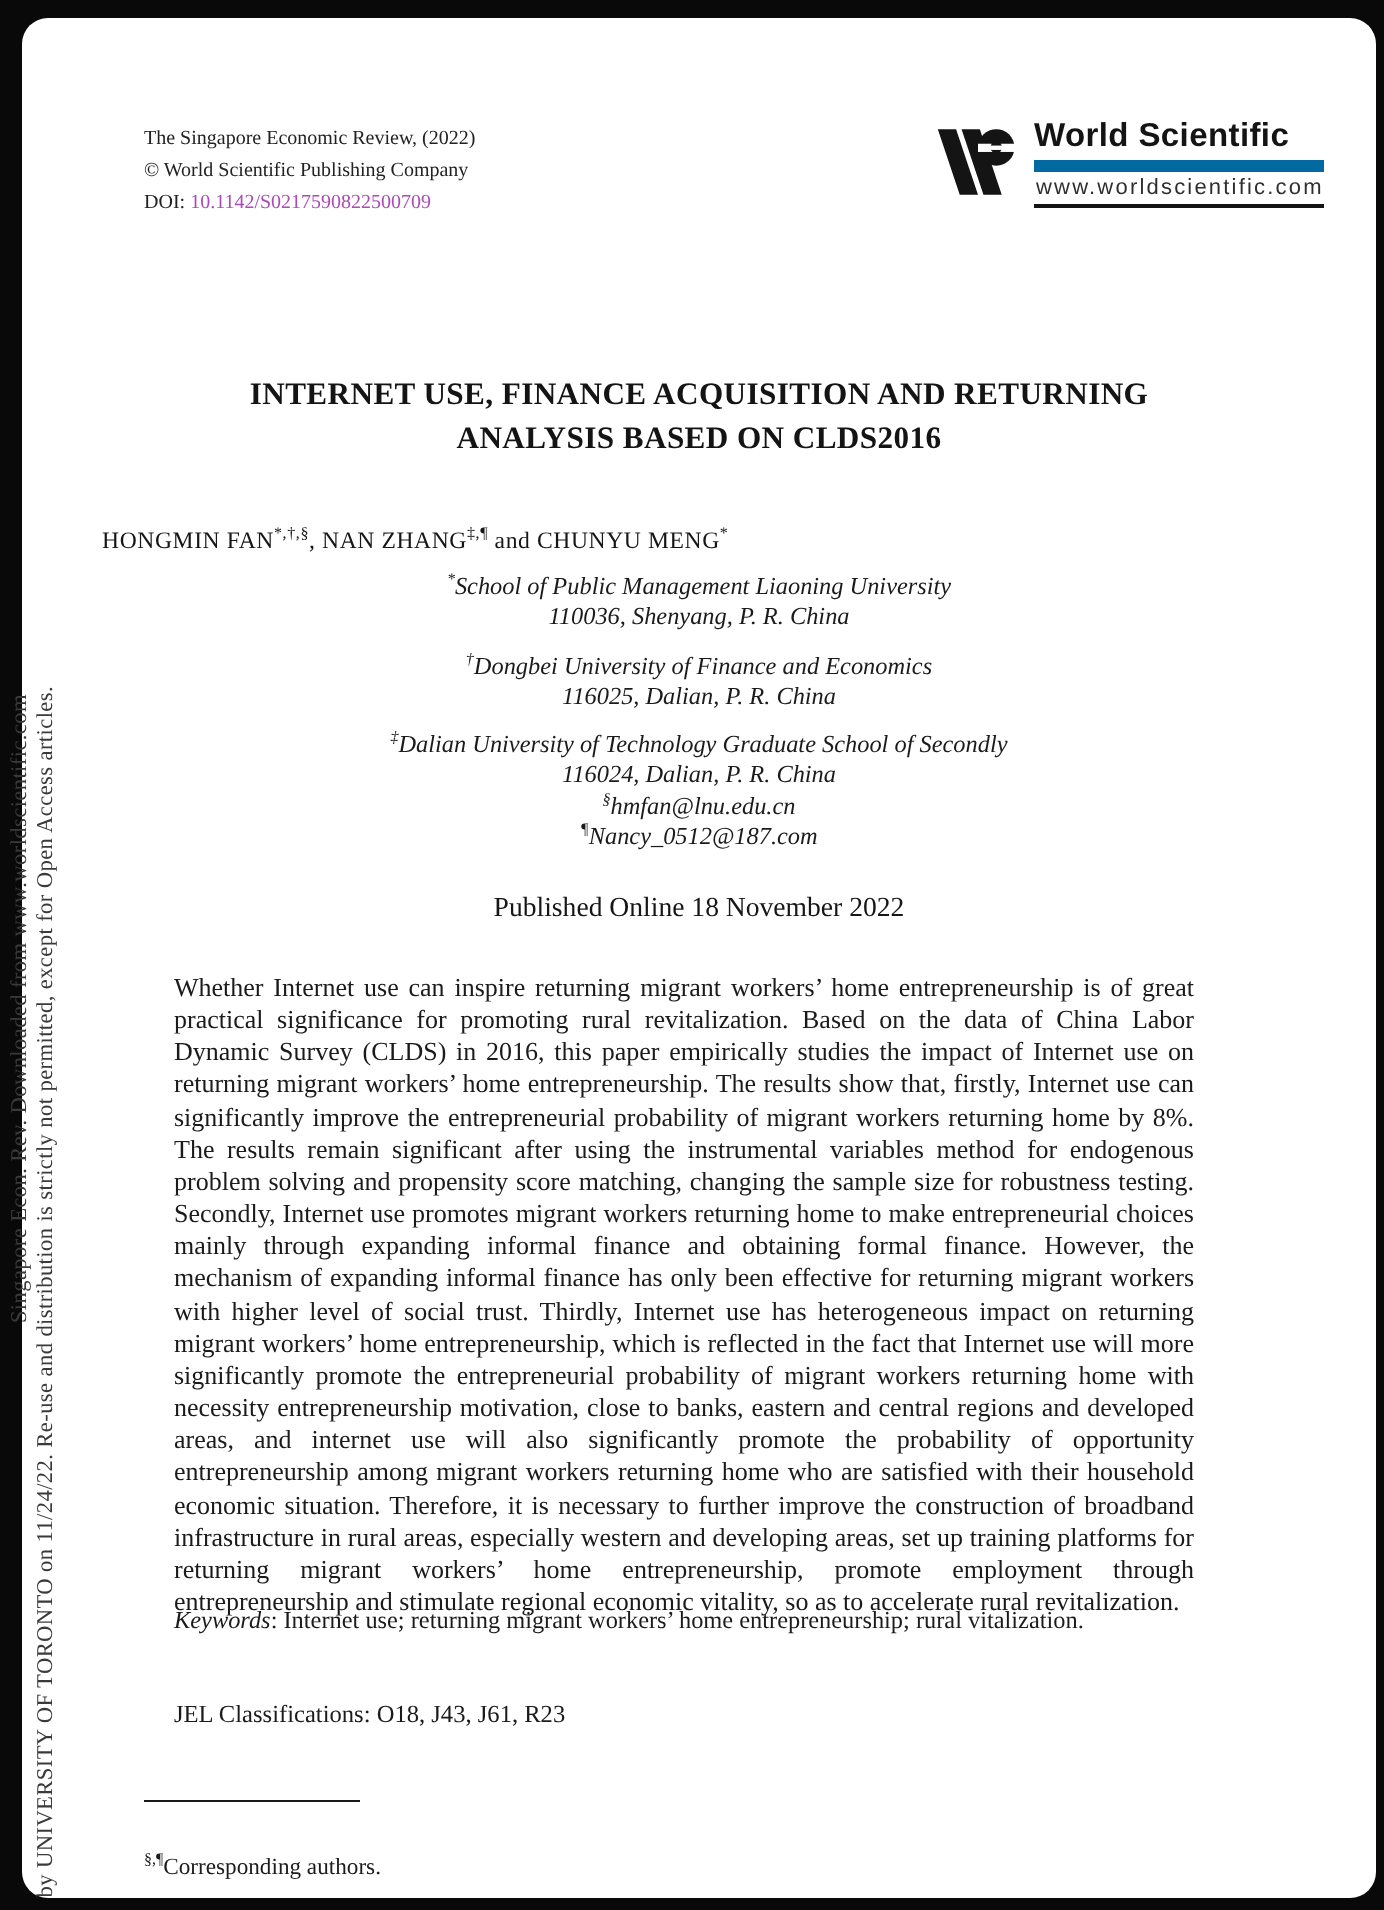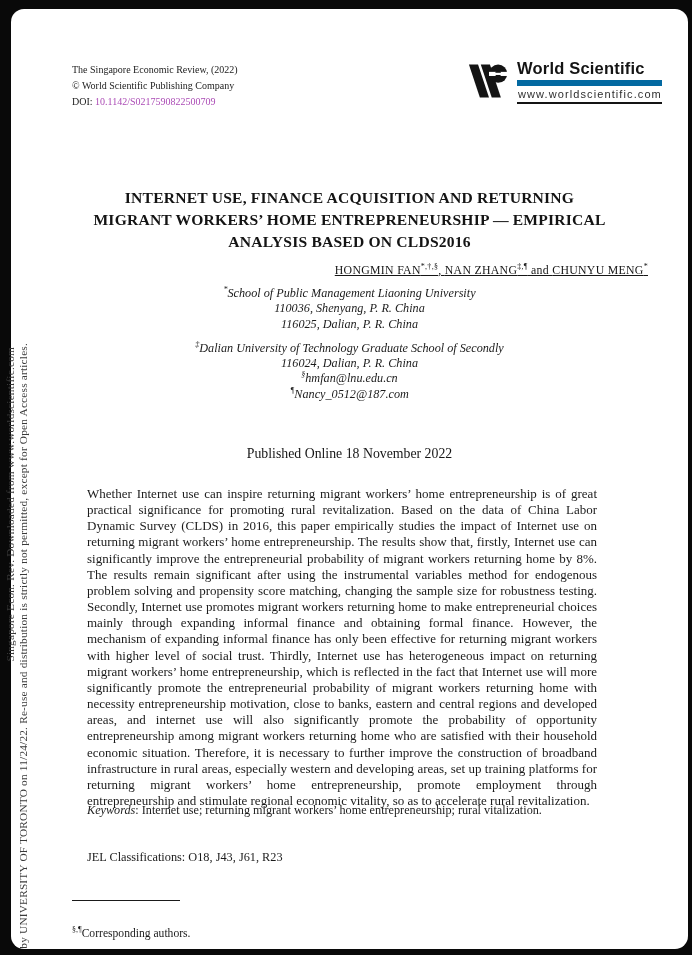--- a/index.html
+++ b/index.html
@@ -24,22 +24,22 @@
           font-family:"Liberation Sans","DejaVu Sans",sans-serif; }
   .logo svg { display:block; margin-top:2px; }
   .logo-name { font-size:16.5px; font-weight:bold; color:#141414; letter-spacing:.2px;
                padding-bottom:2px; border-bottom:6px solid #0369a1; }
   .logo-url { font-size:11px; color:#2e2e2e; letter-spacing:1.1px; padding:1.5px 0 2px 1px;
               border-bottom:2px solid #141414; }
 
   
   .title { position:absolute; left:40px; top:178px; width:597px; text-align:center;
            font-size:15.6px; font-weight:bold; line-height:22px; color:#141414; letter-spacing:.2px; }
-  .authors { position:absolute; left:40px; top:254px; width:597px; text-align:right;
-             font-size:11.8px; color:#161616; letter-spacing:.3px;text-decoration:underline; }
+  .authors { position:absolute; left:40px; top:254px; width:597px; text-align:left;
+             font-size:11.8px; color:#161616; letter-spacing:.3px; }
   .authors sup, .affil sup { font-size:8px; vertical-align:super; line-height:0; }
   .affil { position:absolute; left:40px; top:277px; width:597px; text-align:center;
            font-style:italic; font-size:12.2px; line-height:15.3px; color:#1b1b1b; }
   .affil .gap { margin-top:9px; }
   .pub-online { position:absolute; left:40px; top:437px; width:597px; text-align:center;
                 font-size:13.8px; color:#161616; }
 
   .abstract { position:absolute; left:76px; top:477px; width:510px; text-align:justify;
               font-size:13px; line-height:16.15px; color:#1b1b1b; }
   .keywords { position:absolute; left:76px; top:794px; width:510px; font-size:12.2px; color:#1b1b1b; }
@@ -75,29 +75,29 @@
         </svg>
       </span>
       <span>
         <div class="logo-name">World Scientific</div>
         <div class="logo-url">www.worldscientific.com</div>
       </span>
     </div>
 
     <div class="title">
       <div>INTERNET USE, FINANCE ACQUISITION AND RETURNING</div>
-      <div>MIGRANT WORKERS’ HOME ENTREPRENEURSHIP — EMPIRICAL</div>
       <div>ANALYSIS BASED ON CLDS2016</div>
     </div>
 
     <div class="authors"><span>HONGMIN FAN</span><sup>*,†,§</sup><span>, </span><span>NAN ZHANG</span><sup>‡,¶</sup><span> and </span><span>CHUNYU MENG</span><sup>*</sup></div>
 
     <div class="affil">
       <div><sup>*</sup><span>School of Public Management Liaoning University</span></div>
       <div><span>110036, Shenyang, P. R. China</span></div>
+      <div class="gap"><sup>†</sup><span>Dongbei University of Finance and Economics</span></div>
       <div><span>116025, Dalian, P. R. China</span></div>
       <div class="gap"><sup>‡</sup><span>Dalian University of Technology Graduate School of Secondly</span></div>
       <div><span>116024, Dalian, P. R. China</span></div>
       <div><sup>§</sup><span>hmfan@lnu.edu.cn</span></div>
       <div><sup>¶</sup><span>Nancy_0512@187.com</span></div>
     </div>
 
     <div class="pub-online">Published Online 18 November 2022</div>
 
     <div class="abstract">Whether Internet use can inspire returning migrant workers’ home entrepreneurship is of great practical significance for promoting rural revitalization. Based on the data of China Labor Dynamic Survey (CLDS) in 2016, this paper empirically studies the impact of Internet use on returning migrant workers’ home entrepreneurship. The results show that, firstly, Internet use can significantly improve the entrepreneurial probability of migrant workers returning home by 8%. The results remain significant after using the instrumental variables method for endogenous problem solving and propensity score matching, changing the sample size for robustness testing. Secondly, Internet use promotes migrant workers returning home to make entrepreneurial choices mainly through expanding informal finance and obtaining formal finance. However, the mechanism of expanding informal finance has only been effective for returning migrant workers with higher level of social trust. Thirdly, Internet use has heterogeneous impact on returning migrant workers’ home entrepreneurship, which is reflected in the fact that Internet use will more significantly promote the entrepreneurial probability of migrant workers returning home with necessity entrepreneurship motivation, close to banks, eastern and central regions and developed areas, and internet use will also significantly promote the probability of opportunity entrepreneurship among migrant workers returning home who are satisfied with their household economic situation. Therefore, it is necessary to further improve the construction of broadband infrastructure in rural areas, especially western and developing areas, set up training platforms for returning migrant workers’ home entrepreneurship, promote employment through entrepreneurship and stimulate regional economic vitality, so as to accelerate rural revitalization.</div>

